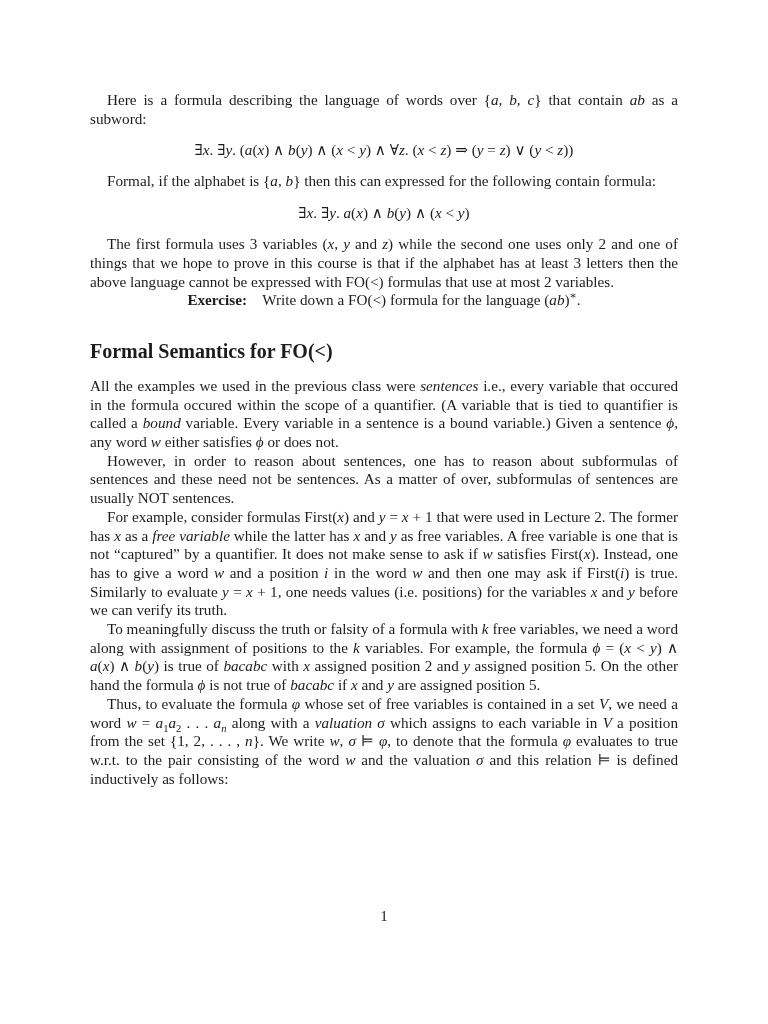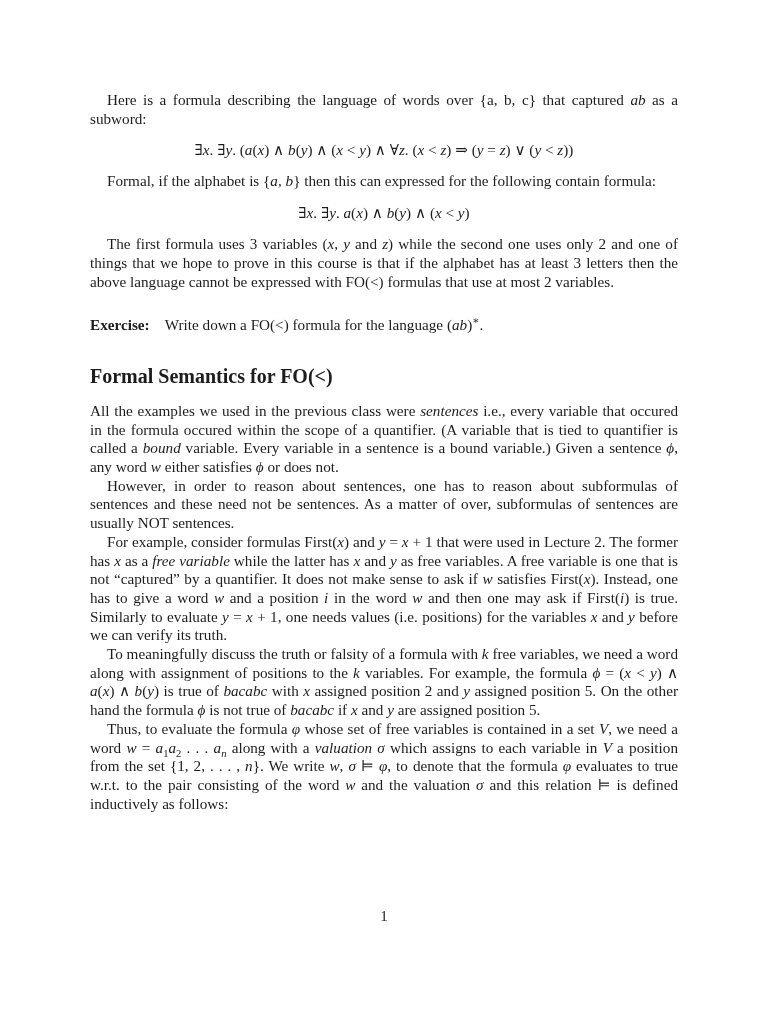--- a/index.html
+++ b/index.html
@@ -31,22 +31,21 @@
     text-align: justify;
     margin: 0;
   }
   .para.indent { text-indent: 17px; }
   .formula {
     font-size: 15.2px;
     text-align: center;
     margin: 13px 0 13px 0;
   }
   .exercise {
-    margin-top: 25px;
-    text-align: left;
+    text-align: center;
   }
   h2.heading {
     font-size: 20px;
     font-weight: bold;
     margin: 30px 0 14px 0;
     text-align: left;
   }
   sub, sup { font-size: 70%; line-height: 0; }
   .pagenum {
     position: absolute;
@@ -54,21 +53,21 @@
     width: 768px;
     text-align: center;
     font-size: 15px;
   }
 </style>
 </head>
 <body>
 
 <div class="page">
   <div class="content">
-      <div class="para indent"><span>Here is a formula describing the language of words over {</span><span style="">a, b, c</span><span>} that captured </span><span style="font-style: italic;">ab</span><span> as a subword:</span></div>
+      <div class="para indent"><span>Here is a formula describing the language of words over {</span><span style="font-style: italic;">a, b, c</span><span>} that contain </span><span style="font-style: italic;">ab</span><span> as a subword:</span></div>
       <div class="formula"><span>∃</span><span style="font-style: italic;">x</span><span>. ∃</span><span style="font-style: italic;">y</span><span>. (</span><span style="font-style: italic;">a</span><span>(</span><span style="font-style: italic;">x</span><span>) ∧ </span><span style="font-style: italic;">b</span><span>(</span><span style="font-style: italic;">y</span><span>) ∧ (</span><span style="font-style: italic;">x</span><span> &lt; </span><span style="font-style: italic;">y</span><span>) ∧ ∀</span><span style="font-style: italic;">z</span><span>. (</span><span style="font-style: italic;">x</span><span> &lt; </span><span style="font-style: italic;">z</span><span>) ⇒ (</span><span style="font-style: italic;">y</span><span> = </span><span style="font-style: italic;">z</span><span>) ∨ (</span><span style="font-style: italic;">y</span><span> &lt; </span><span style="font-style: italic;">z</span><span>))</span></div>
       <div class="para indent"><span>Formal, if the alphabet is {</span><span style="font-style: italic;">a, b</span><span>} then this can expressed for the following contain formula:</span></div>
       <div class="formula"><span>∃</span><span style="font-style: italic;">x</span><span>. ∃</span><span style="font-style: italic;">y</span><span>. </span><span style="font-style: italic;">a</span><span>(</span><span style="font-style: italic;">x</span><span>) ∧ </span><span style="font-style: italic;">b</span><span>(</span><span style="font-style: italic;">y</span><span>) ∧ (</span><span style="font-style: italic;">x</span><span> &lt; </span><span style="font-style: italic;">y</span><span>)</span></div>
       <div class="para indent"><span>The first formula uses 3 variables (</span><span style="font-style: italic;">x</span><span>, </span><span style="font-style: italic;">y</span><span> and </span><span style="font-style: italic;">z</span><span>) while the second one uses only 2 and one of things that we hope to prove in this course is that if the alphabet has at least 3 letters then the above language cannot be expressed with FO(&lt;) formulas that use at most 2 variables.</span></div>
       <div class="para exercise"><span style="font-weight: bold;">Exercise:</span><span> Write down a FO(&lt;) formula for the language (</span><span style="font-style: italic;">ab</span><span>)</span><sup>∗</sup><span>.</span></div>
       <h2 class="heading"><span>Formal Semantics for FO(&lt;)</span></h2>
       <div class="para"><span>All the examples we used in the previous class were </span><span style="font-style: italic;">sentences</span><span> i.e., every variable that occured in the formula occured within the scope of a quantifier. (A variable that is tied to quantifier is called a </span><span style="font-style: italic;">bound</span><span> variable. Every variable in a sentence is a bound variable.) Given a sentence </span><span style="font-style: italic;">ϕ</span><span>, any word </span><span style="font-style: italic;">w</span><span> either satisfies </span><span style="font-style: italic;">ϕ</span><span> or does not.</span></div>
       <div class="para indent"><span>However, in order to reason about sentences, one has to reason about subformulas of sentences and these need not be sentences. As a matter of over, subformulas of sentences are usually NOT sentences.</span></div>
       <div class="para indent"><span>For example, consider formulas First(</span><span style="font-style: italic;">x</span><span>) and </span><span style="font-style: italic;">y</span><span> = </span><span style="font-style: italic;">x</span><span> + 1 that were used in Lecture 2. The former has </span><span style="font-style: italic;">x</span><span> as a </span><span style="font-style: italic;">free variable</span><span> while the latter has </span><span style="font-style: italic;">x</span><span> and </span><span style="font-style: italic;">y</span><span> as free variables. A free variable is one that is not “captured” by a quantifier. It does not make sense to ask if </span><span style="font-style: italic;">w</span><span> satisfies First(</span><span style="font-style: italic;">x</span><span>). Instead, one has to give a word </span><span style="font-style: italic;">w</span><span> and a position </span><span style="font-style: italic;">i</span><span> in the word </span><span style="font-style: italic;">w</span><span> and then one may ask if First(</span><span style="font-style: italic;">i</span><span>) is true. Similarly to evaluate </span><span style="font-style: italic;">y</span><span> = </span><span style="font-style: italic;">x</span><span> + 1, one needs values (i.e. positions) for the variables </span><span style="font-style: italic;">x</span><span> and </span><span style="font-style: italic;">y</span><span> before we can verify its truth.</span></div>
       <div class="para indent"><span>To meaningfully discuss the truth or falsity of a formula with </span><span style="font-style: italic;">k</span><span> free variables, we need a word along with assignment of positions to the </span><span style="font-style: italic;">k</span><span> variables. For example, the formula </span><span style="font-style: italic;">ϕ</span><span> = (</span><span style="font-style: italic;">x</span><span> &lt; </span><span style="font-style: italic;">y</span><span>) ∧ </span><span style="font-style: italic;">a</span><span>(</span><span style="font-style: italic;">x</span><span>) ∧ </span><span style="font-style: italic;">b</span><span>(</span><span style="font-style: italic;">y</span><span>) is true of </span><span style="font-style: italic;">bacabc</span><span> with </span><span style="font-style: italic;">x</span><span> assigned position 2 and </span><span style="font-style: italic;">y</span><span> assigned position 5. On the other hand the formula </span><span style="font-style: italic;">ϕ</span><span> is not true of </span><span style="font-style: italic;">bacabc</span><span> if </span><span style="font-style: italic;">x</span><span> and </span><span style="font-style: italic;">y</span><span> are assigned position 5.</span></div>

